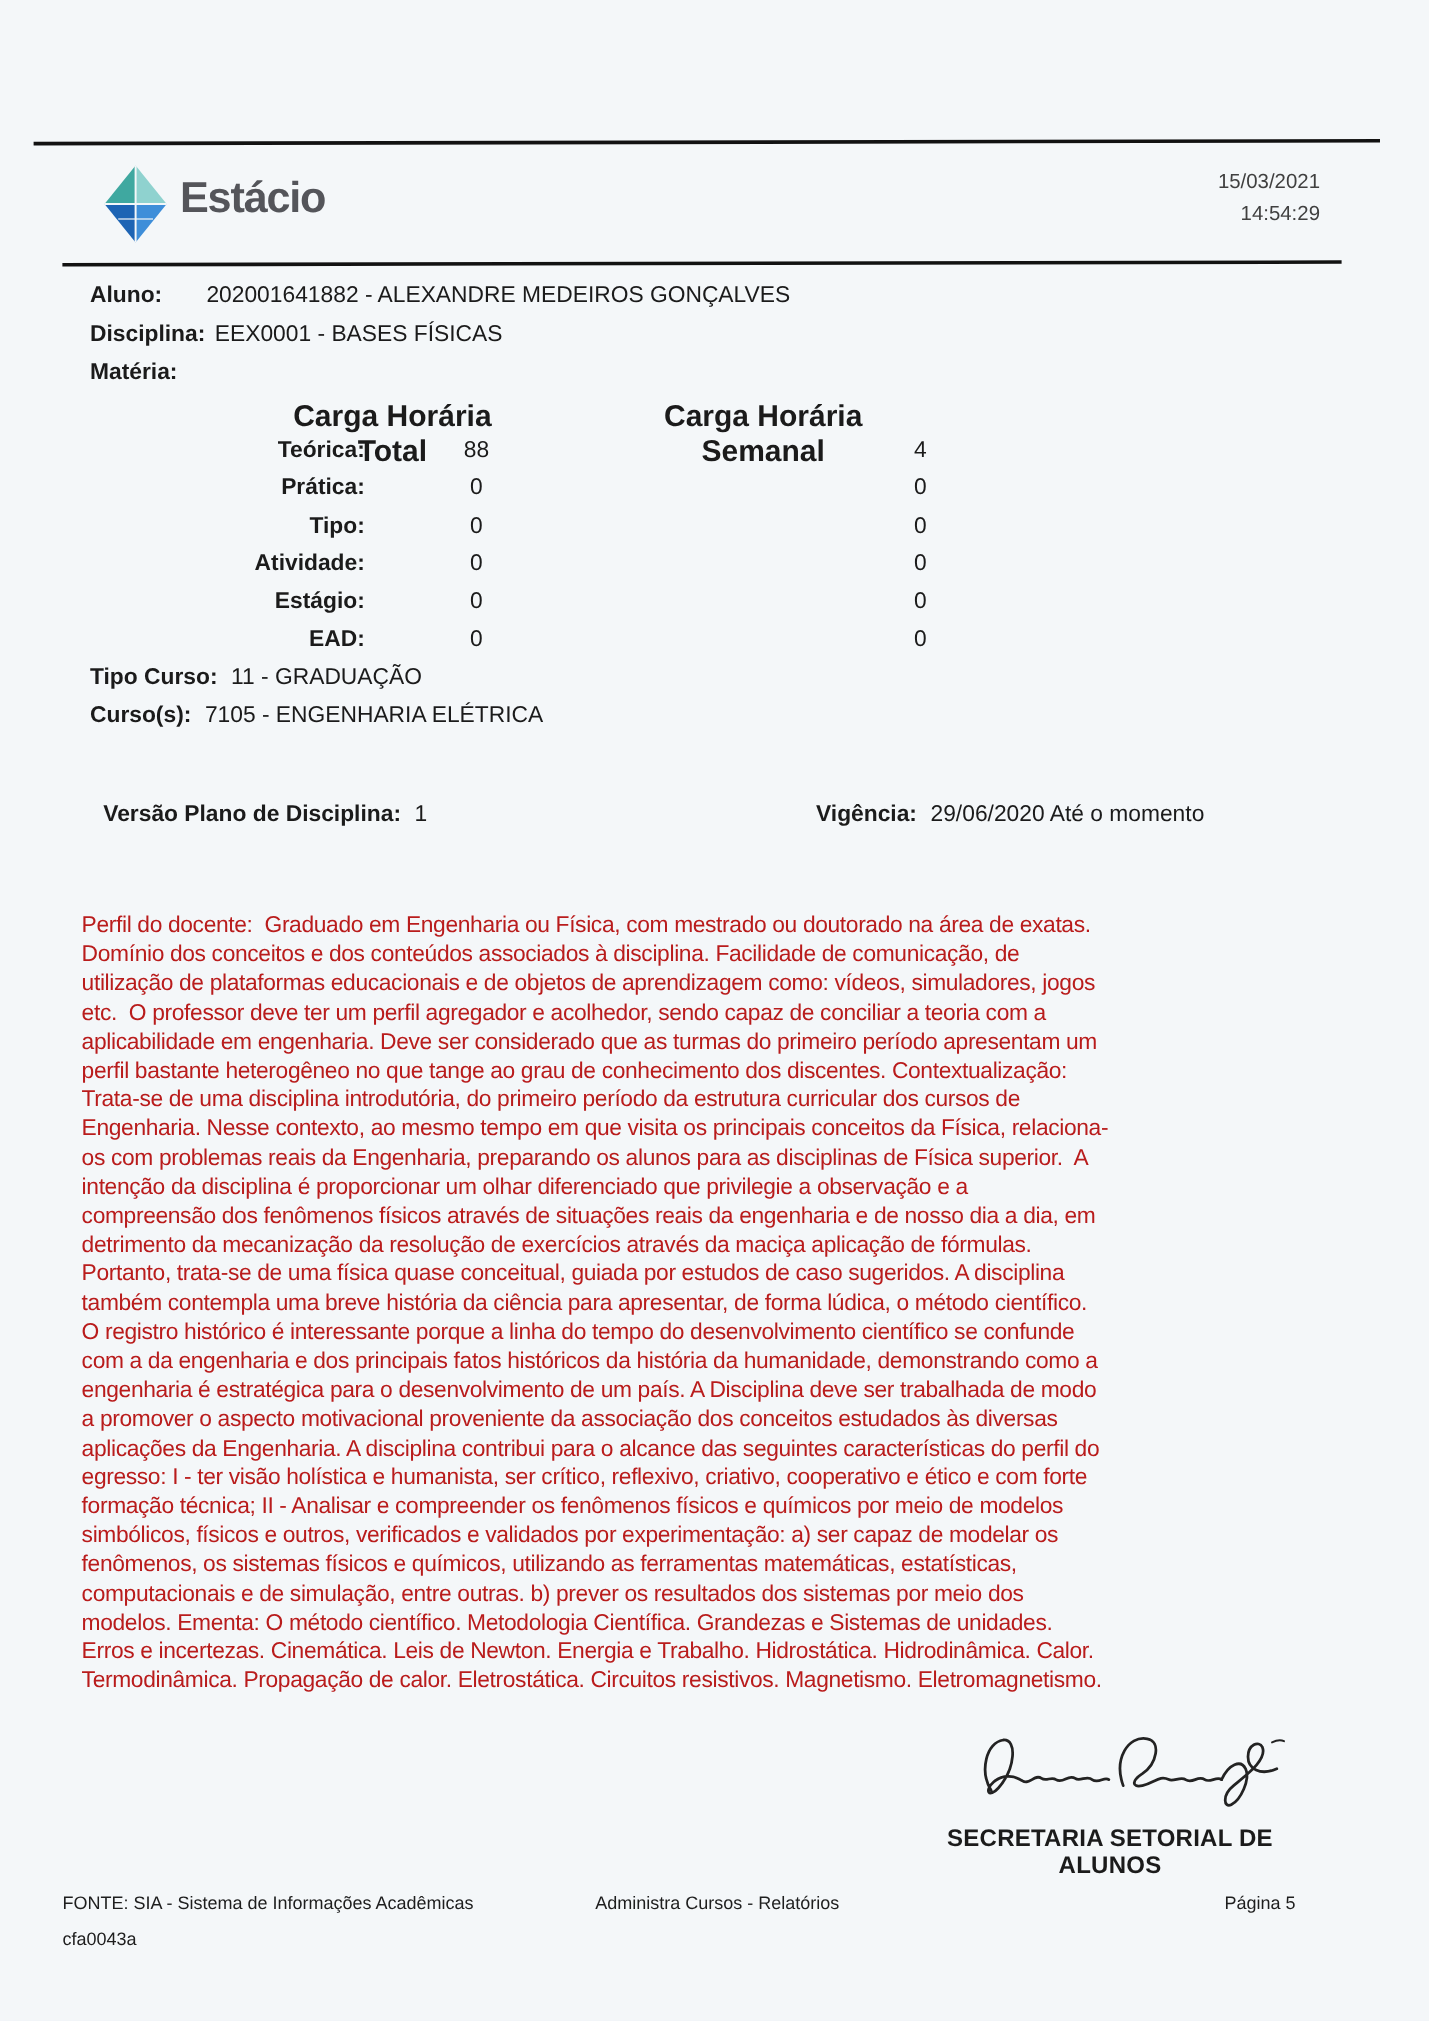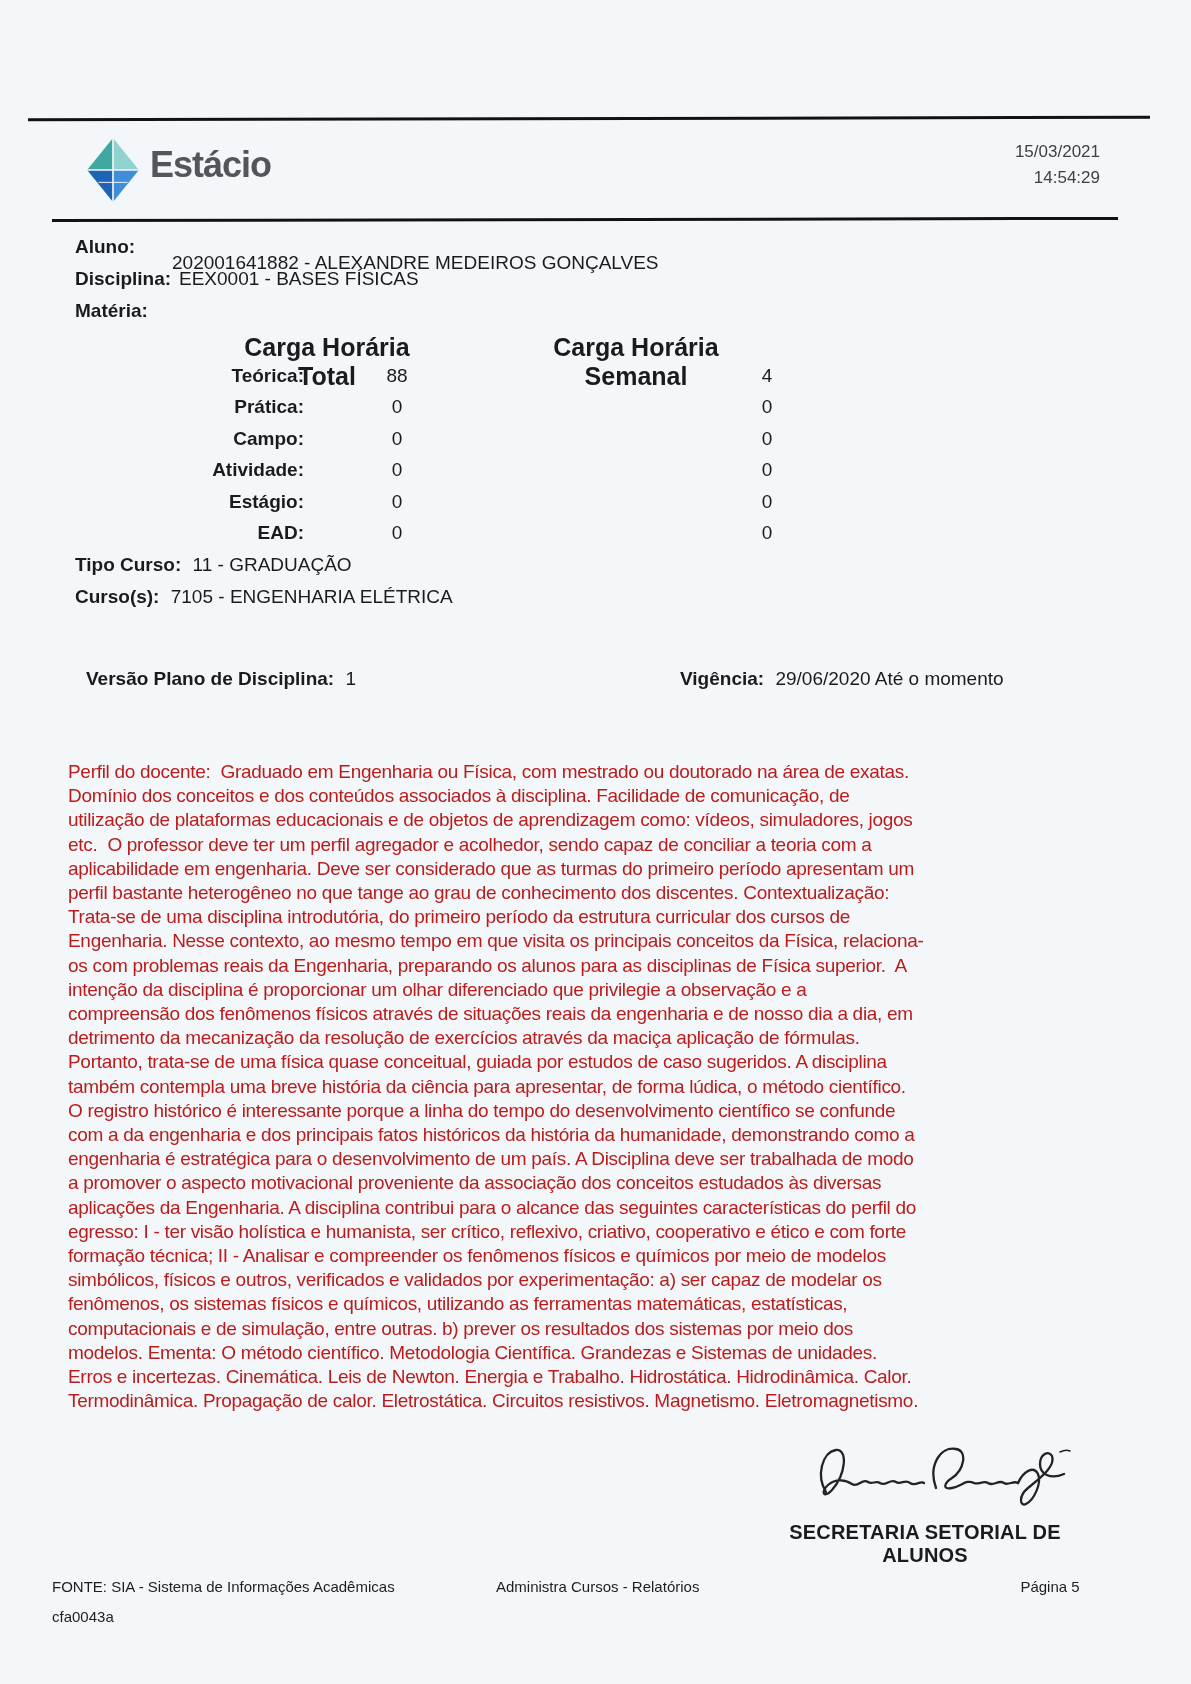--- a/index.html
+++ b/index.html
@@ -58,21 +58,21 @@
   <span class="brand">Estácio</span>
 
   <div class="datetime">
     <div>15/03/2021</div>
     <div>14:54:29</div>
   </div>
 
   <div class="rule rule-header"></div>
 
   <span class="info-label" style="left:75px;top:236px">Aluno:</span>
-  <span class="info-value" style="left:172px;top:252px">202001641882 - ALEXANDRE MEDEIROS GONÇALVES</span>
+  <span class="info-value" style="left:172px;top:236px">202001641882 - ALEXANDRE MEDEIROS GONÇALVES</span>
 
   <span class="info-label" style="left:75px;top:268px">Disciplina:</span>
   <span class="info-value" style="left:179px;top:268px">EEX0001 - BASES FÍSICAS</span>
 
   <span class="info-label" style="left:75px;top:300px">Matéria:</span>
   <span class="info-value" style="left:172px;top:300px"></span>
 
   <span class="wl-head" style="left:227px;top:333px;width:200px">Carga Horária Total</span>
   <span class="wl-head" style="left:521px;top:333px;width:230px">Carga Horária Semanal</span>
 
@@ -80,21 +80,21 @@
     <span class="wl-label">Teórica:</span>
     <span class="wl-total">88</span>
     <span class="wl-semanal">4</span>
   </div>
   <div class="wl-row" style="top:396px">
     <span class="wl-label">Prática:</span>
     <span class="wl-total">0</span>
     <span class="wl-semanal">0</span>
   </div>
   <div class="wl-row" style="top:428px">
-    <span class="wl-label">Campo:</span>
+    <span class="wl-label">Tipo:</span>
     <span class="wl-total">0</span>
     <span class="wl-semanal">0</span>
   </div>
   <div class="wl-row" style="top:459px">
     <span class="wl-label">Atividade:</span>
     <span class="wl-total">0</span>
     <span class="wl-semanal">0</span>
   </div>
   <div class="wl-row" style="top:491px">
     <span class="wl-label">Estágio:</span>

